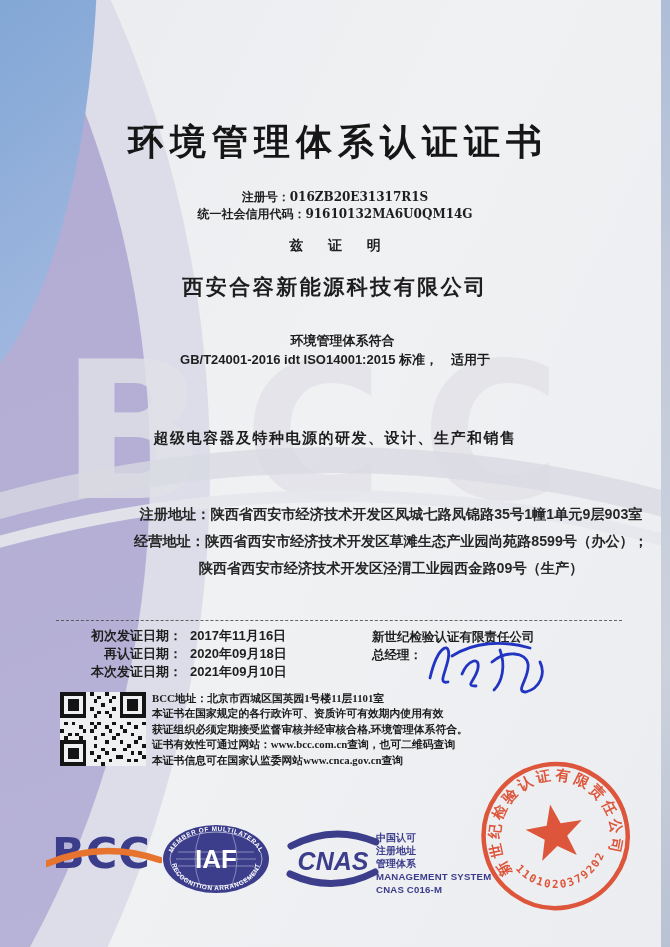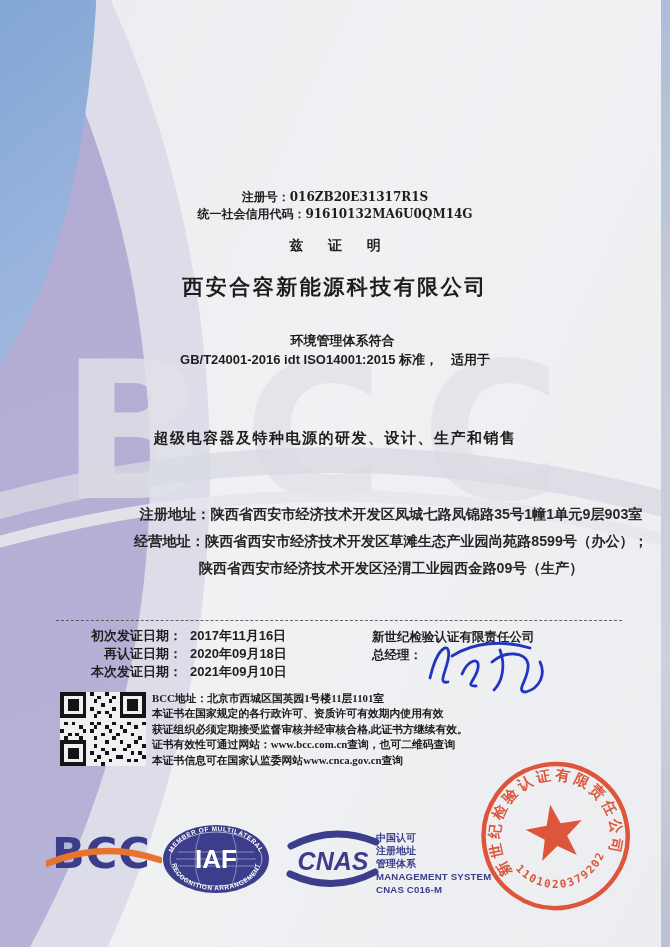--- a/index.html
+++ b/index.html
@@ -69,20 +69,21 @@
   <div class="band band-lav"></div>
   <div class="corner-blue"></div>
   <div class="edge-right"></div>
 
   <div class="wm-text">BCC</div>
   <svg class="wm-arcs" width="670" height="320" viewBox="0 0 670 320">
     <path d="M -80 200 Q 335 60 750 200" stroke="#d8d9e1" stroke-width="26" fill="none" opacity="0.75"></path>
     <path d="M -80 236 Q 335 96 750 236" stroke="#e6e7ec" stroke-width="12" fill="none" opacity="0.9"></path>
   </svg>
 
+  <div class="ct title">环境管理体系认证证书</div>
 
   <div class="ct regline1"><span>注册号：</span><span>016ZB20E31317R1S</span></div>
   <div class="ct regline2"><span>统一社会信用代码：</span><span>91610132MA6U0QM14G</span></div>
 
   <div class="ct certify">兹 证 明</div>
   <div class="ct company">西安合容新能源科技有限公司</div>
   <div class="ct sysline">环境管理体系符合</div>
   <div class="ct stdline">GB/T24001-2016 idt ISO14001:2015 标准，　适用于</div>
   <div class="ct scope">超级电容器及特种电源的研发、设计、生产和销售</div>
 
@@ -132,21 +133,21 @@
                M1 8h1v1H1zM3 8h1v1H3zM5 9h1v1H5zM0 10h1v1H0zM2 11h1v1H2zM4 11h1v1H4zM6 10h1v1H6zM1 12h1v1H1zM5 12h1v1H5z
                M8 8h1v1H8zM9 9h1v1H9zM10 8h1v1h-1zM12 9h1v1h-1zM14 8h1v1h-1zM16 9h1v1h-1zM18 8h1v1h-1zM20 9h1v1h-1zM22 8h1v1h-1zM8 10h1v1H8zM11 11h1v1h-1zM13 10h1v1h-1zM15 11h1v1h-1zM17 10h1v1h-1zM19 11h1v1h-1zM21 12h1v1h-1zM9 12h1v1H9zM12 13h1v1h-1zM14 12h1v1h-1z
                M16 13h1v1h-1zM18 14h1v1h-1zM20 13h1v1h-1zM22 14h1v1h-1zM17 15h1v1h-1zM19 16h1v1h-1zM21 16h1v1h-1zM16 17h1v1h-1zM18 18h1v1h-1zM20 18h1v1h-1zM22 17h1v1h-1z
                M9 14h1v1H9zM11 15h1v1h-1zM8 16h1v1H8zM10 17h1v1h-1zM12 16h1v1h-1zM13 18h1v1h-1zM15 17h1v1h-1zM14 15h1v1h-1zM11 19h1v1h-1zM9 18h1v1H9z"></path>
     </g>
   </svg>
 
   <div class="notes">
     <div>BCC地址：北京市西城区国英园1号楼11层1101室</div>
     <div>本证书在国家规定的各行政许可、资质许可有效期内使用有效</div>
-    <div>获证组织必须定期接受监督审核并经审核合格,此证书方继续有效。</div>
+    <div>获证组织必须定期接受监督审核并经审核合格,环境管理体系符合。</div>
     <div>证书有效性可通过网站：www.bcc.com.cn查询，也可二维码查询</div>
     <div>本证书信息可在国家认监委网站www.cnca.gov.cn查询</div>
   </div>
 
   <svg class="seal" width="170" height="180" viewBox="0 0 170 180">
     <defs>
       <path id="sealTop" d="M 39.1 120.1 A 56 56 0 1 1 130.9 120.1" fill="none"></path>
       <path id="sealBottom" d="M 40 114 A 52 52 0 0 0 130 114" fill="none"></path>
     </defs>
     <circle cx="85" cy="88" r="72" fill="none" stroke="#dc4a2d" stroke-width="4.5"></circle>

